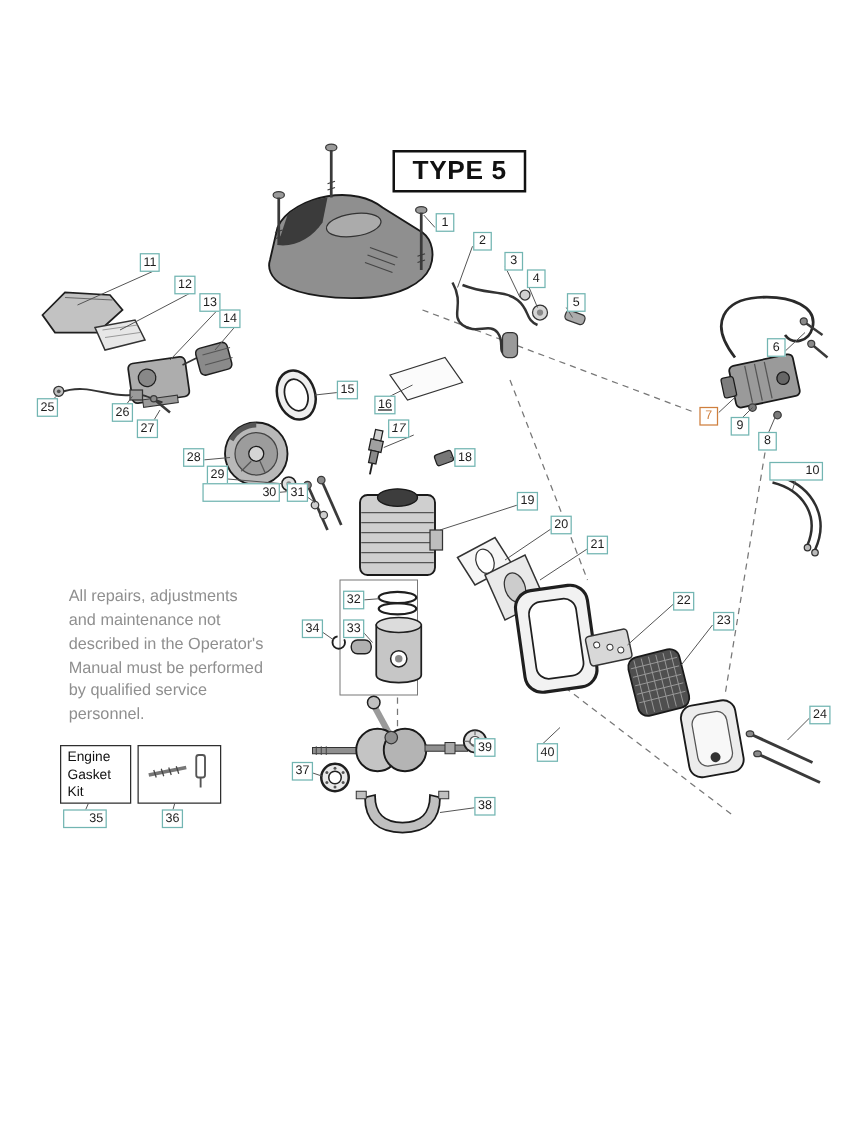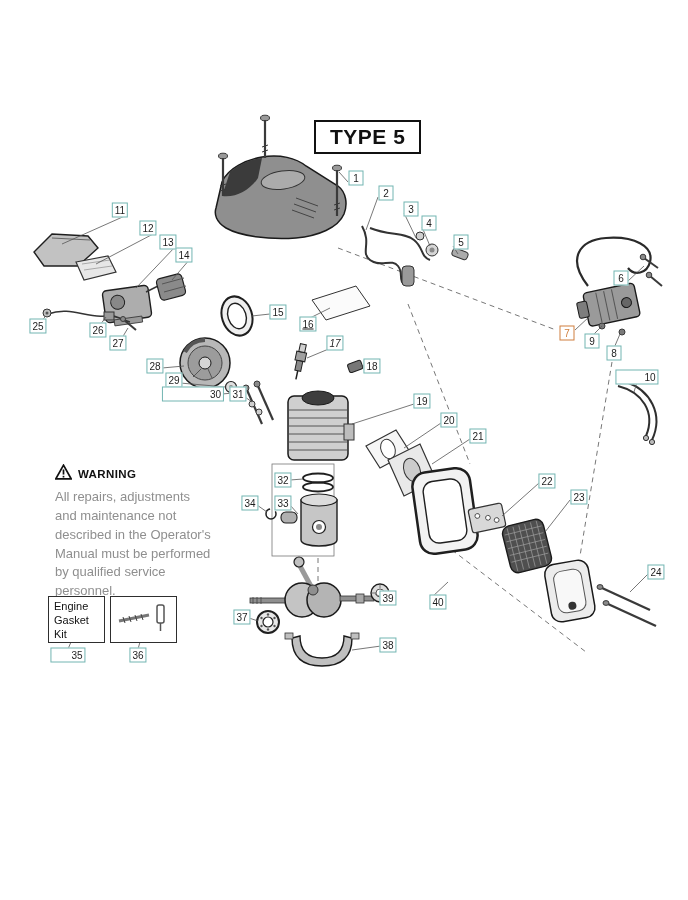--- a/index.html
+++ b/index.html
@@ -351,30 +351,20 @@
       <line x1="249" y1="618" x2="258" y2="621"></line>
       <line x1="381" y1="646" x2="352" y2="650"></line>
       <line x1="381" y1="597" x2="375" y2="594"></line>
       <line x1="431" y1="598" x2="448" y2="582"></line>
     </g>
   </svg>
 
   <div class="type-label">TYPE 5</div>
 
   <div class="warning-block">
-    <div class="warning-head">
-      <span>
-        <svg width="17" height="16" viewBox="0 0 20 18">
-          <polygon points="10,1 19,17 1,17" fill="none" stroke="#111" stroke-width="2"></polygon>
-          <rect x="9" y="6" width="2" height="6" fill="#111"></rect>
-          <rect x="9" y="13.5" width="2" height="2" fill="#111"></rect>
-        </svg>
-      </span>
-      <span class="warning-title">WARNING</span>
-    </div>
     <div class="warning-text">All repairs, adjustments and maintenance not described in the Operator's Manual must be performed by qualified service personnel.</div>
   </div>
 
   <div class="kit-box kit-text">Engine
 Gasket
 Kit</div>
   <div class="kit-box kit-parts">
     <span>
       <svg width="58" height="38" viewBox="0 0 58 38">
         <line x1="4" y1="22" x2="34" y2="16" stroke="#777" stroke-width="3"></line>
@@ -398,21 +388,21 @@
       <div class="callout highlight" style="left: 567px; top: 333px;">7</div>
       <div class="callout" style="left: 614px; top: 353px;">8</div>
       <div class="callout" style="left: 592px; top: 341px;">9</div>
       <div class="callout" style="left: 637px; top: 377px; padding-left: 28px;">10</div>
       <div class="callout" style="left: 120px; top: 210px;">11</div>
       <div class="callout" style="left: 148px; top: 228px;">12</div>
       <div class="callout" style="left: 168px; top: 242px;">13</div>
       <div class="callout" style="left: 184px; top: 255px;">14</div>
       <div class="callout" style="left: 278px; top: 312px;">15</div>
       <div class="callout" style="left: 308px; top: 324px; text-decoration: underline;">16</div>
-      <div class="callout" style="left: 335px; top: 343px; font-style: italic;">17</div>
+      <div class="callout" style="left: 319px; top: 343px; font-style: italic;">17</div>
       <div class="callout" style="left: 372px; top: 366px;">18</div>
       <div class="callout" style="left: 422px; top: 401px;">19</div>
       <div class="callout" style="left: 449px; top: 420px;">20</div>
       <div class="callout" style="left: 478px; top: 436px;">21</div>
       <div class="callout" style="left: 547px; top: 481px;">22</div>
       <div class="callout" style="left: 579px; top: 497px;">23</div>
       <div class="callout" style="left: 656px; top: 572px;">24</div>
       <div class="callout" style="left: 38px; top: 326px;">25</div>
       <div class="callout" style="left: 98px; top: 330px;">26</div>
       <div class="callout" style="left: 118px; top: 343px;">27</div>

